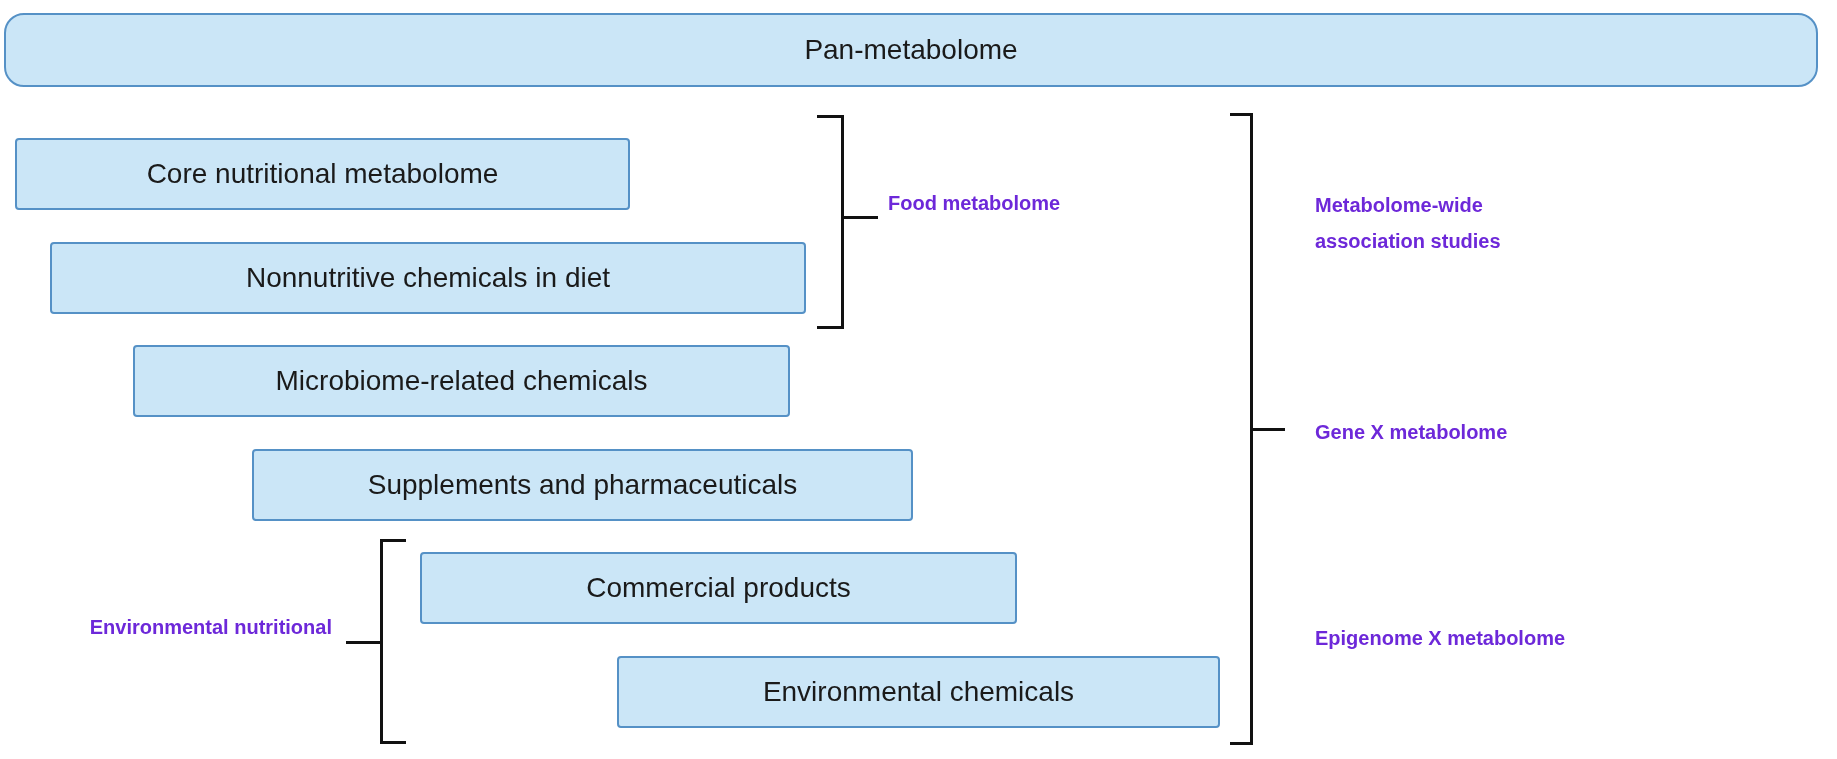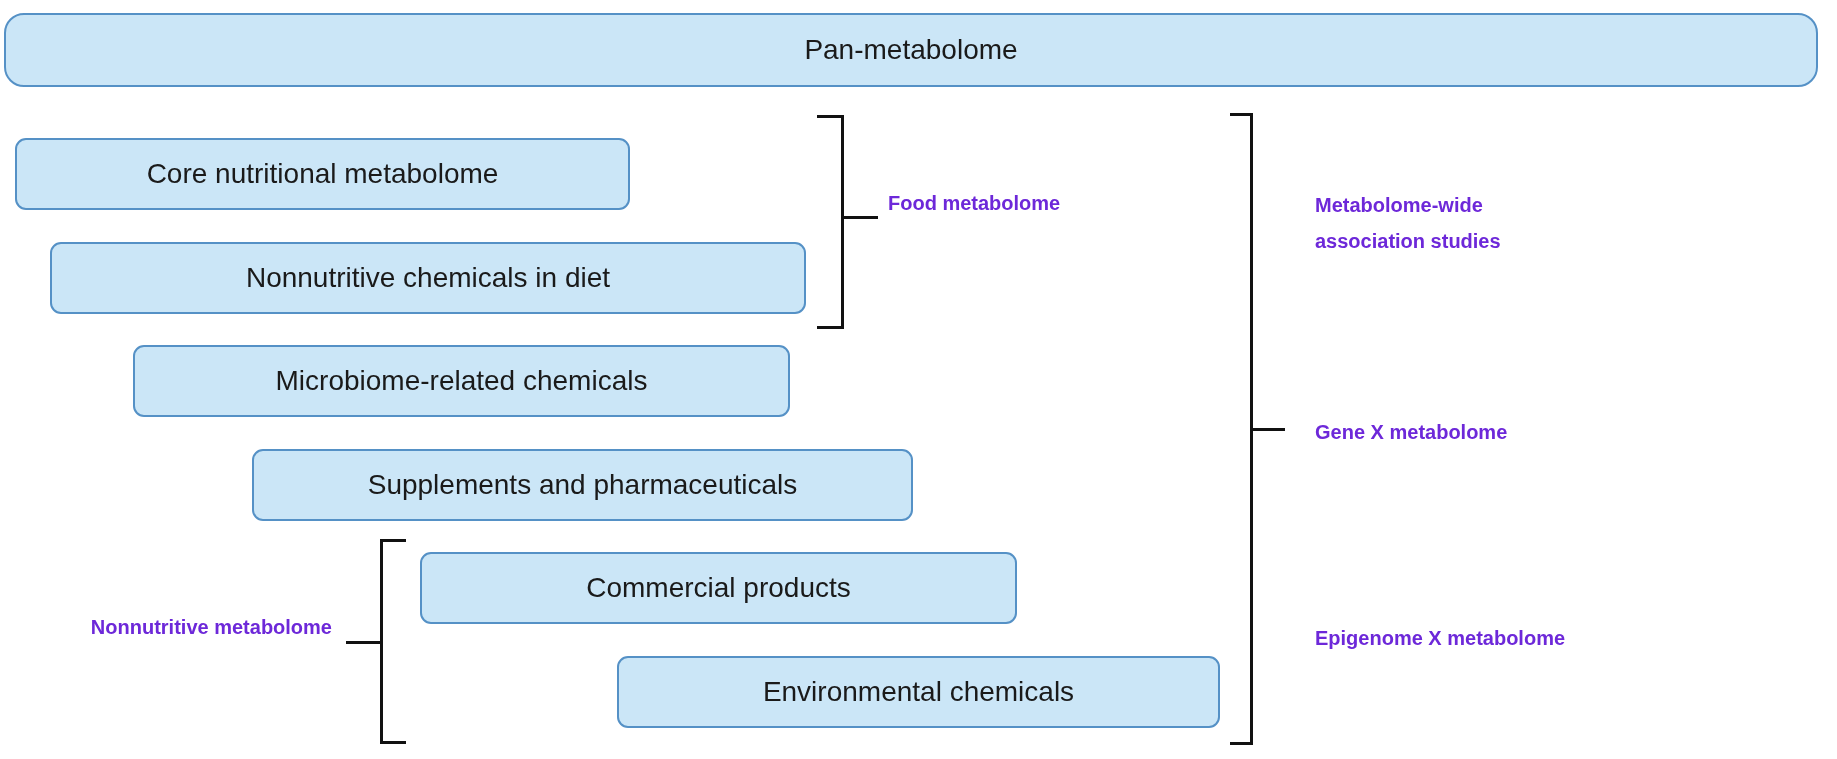--- a/index.html
+++ b/index.html
@@ -15,21 +15,21 @@
     position: relative;
     width: 1837px;
     height: 759px;
     background: #ffffff;
     text-decoration: underline;
   }
   .box {
     position: absolute;
     background: #cbe6f7;
     border: 2px solid #5591c6;
-    border-radius: 11px;
+    border-radius: 4px;
     display: flex;
     align-items: center;
     justify-content: center;
     font-size: 28px;
     color: #1a1a1a;
     box-sizing: border-box;
     text-align: center;
   }
   .box.title { border-radius: 20px; }
   .bline {
@@ -66,21 +66,21 @@
   <div class="bline" style="left:841px; top:115px; width:3px;  height:214px;"></div>
   <div class="bline" style="left:817px; top:115px; width:27px; height:3px;"></div>
   <div class="bline" style="left:817px; top:326px; width:27px; height:3px;"></div>
   <div class="bline" style="left:841px; top:216px; width:37px; height:3px;"></div>
   <div class="blabel" style="left:888px; top:185px; width:180px;">Food metabolome</div>
 
   <div class="bline" style="left:380px; top:539px; width:3px;  height:205px;"></div>
   <div class="bline" style="left:380px; top:539px; width:26px; height:3px;"></div>
   <div class="bline" style="left:380px; top:741px; width:26px; height:3px;"></div>
   <div class="bline" style="left:346px; top:641px; width:37px; height:3px;"></div>
-  <div class="blabel" style="left:60px; top:609px; width:272px; text-align:right;">Nonnutritive metabolome</div>
+  <div class="blabel" style="left:60px; top:609px; width:272px; text-align:right;">Environmental nutritional</div>
 
   <div class="bline" style="left:1250px; top:113px; width:3px;  height:632px;"></div>
   <div class="bline" style="left:1230px; top:113px; width:23px; height:3px;"></div>
   <div class="bline" style="left:1230px; top:742px; width:23px; height:3px;"></div>
   <div class="bline" style="left:1250px; top:428px; width:35px; height:3px;"></div>
 
   <div class="blabel" style="left:1315px; top:187px; width:260px;">Metabolome-wide association studies</div>
   <div class="blabel" style="left:1315px; top:414px; width:400px;">Gene X metabolome</div>
   <div class="blabel" style="left:1315px; top:620px; width:400px;">Epigenome X metabolome</div>
 

